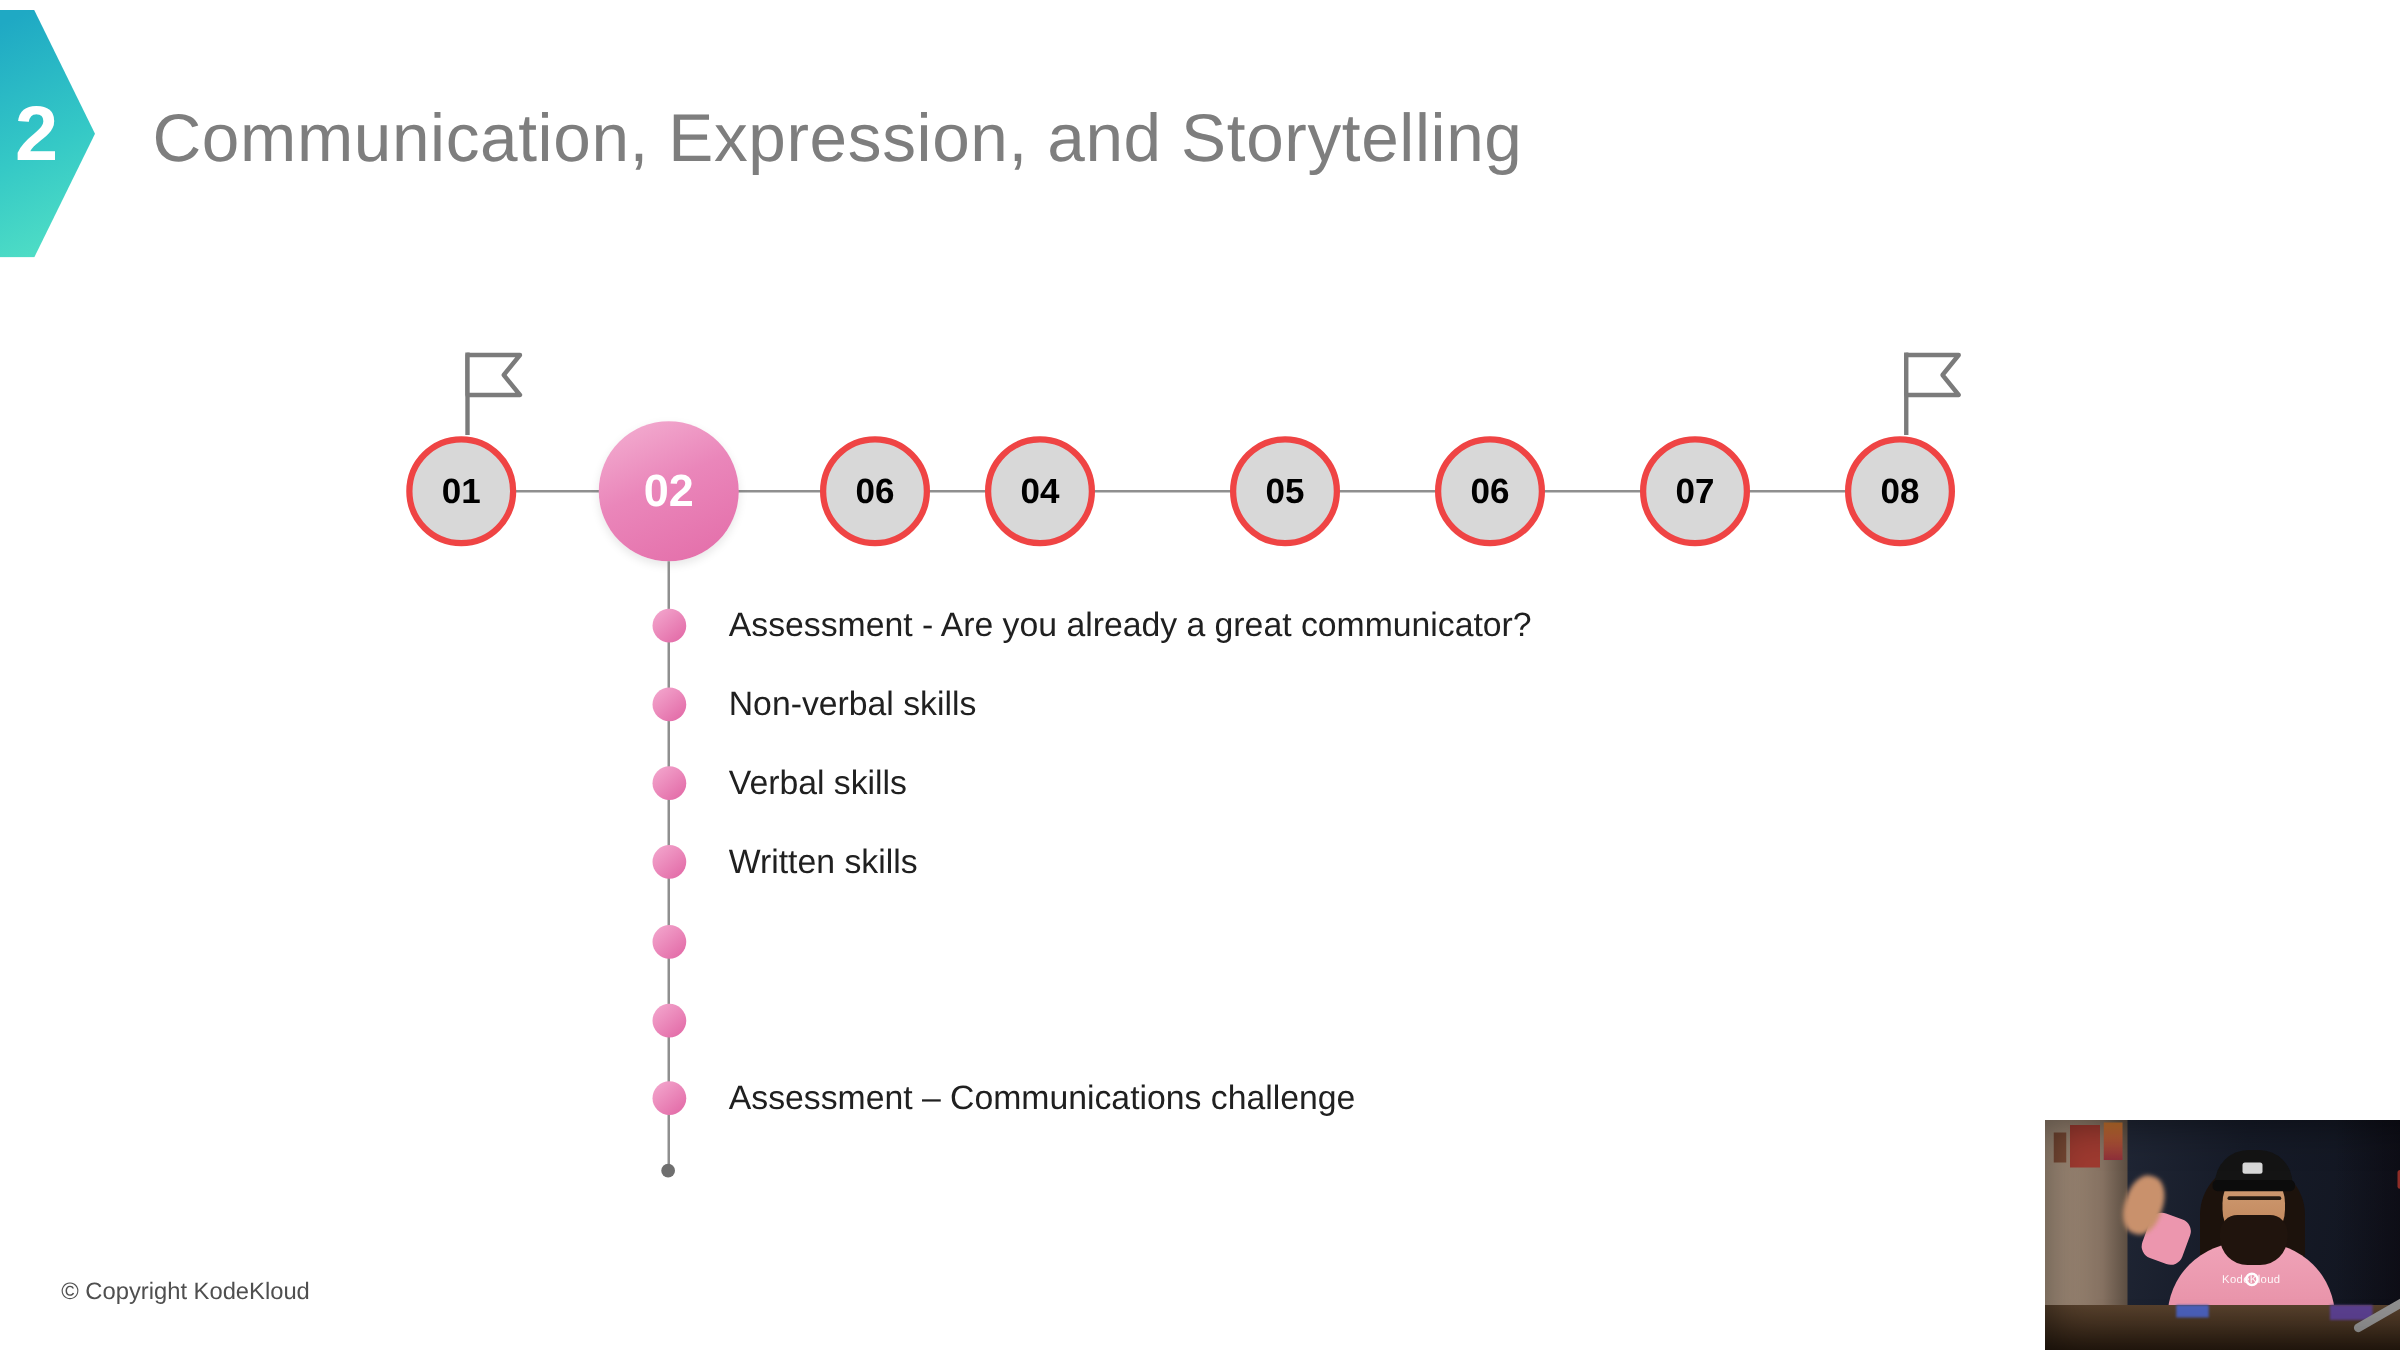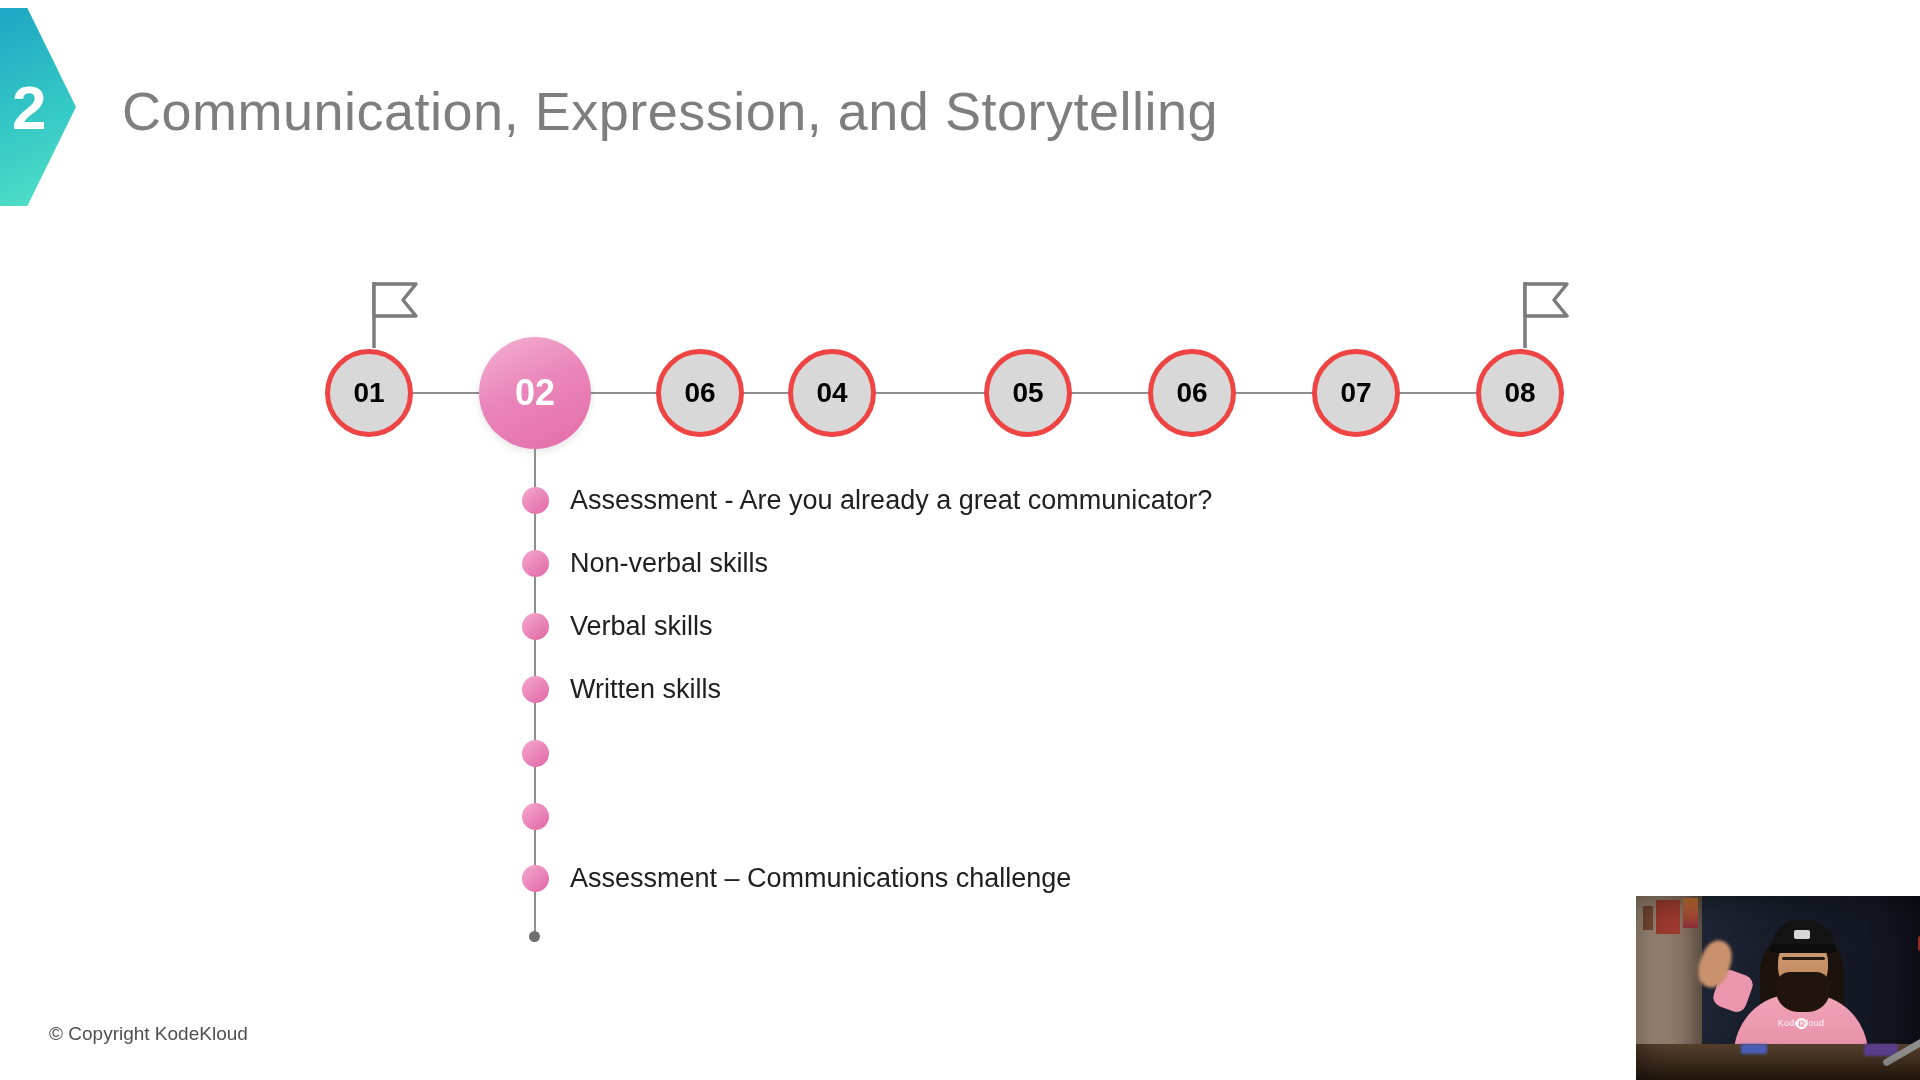--- a/index.html
+++ b/index.html
@@ -44,21 +44,21 @@
     color:#ffffff; font-size:36px;
     box-shadow:0 3px 8px rgba(0,0,0,0.10);
   }
   .flag { position:absolute; width:60px; height:74px; }
   .flag-start { left:368px; top:276px; }
   .flag-end   { left:1519px; top:276px; }
 
   
   .vline { position:absolute; left:534px; top:449px; width:2px; height:487px; background:#8f8f8f; }
   .vline-dot { position:absolute; left:529px; top:931px; width:11px; height:11px; border-radius:50%; background:#6f6f6f; }
-  .topic { position:absolute; left:522px; height:36px; display:flex; align-items:center; gap:21px; }
+  .topic { position:absolute; left:522px; height:36px; display:flex; align-items:center; gap:34px; }
   .tbullet {
     width:27px; height:27px; border-radius:50%; flex:0 0 auto;
     background:linear-gradient(140deg,#f2a3cb 10%, #e36ca8 90%);
   }
   .tlabel { font-size:27px; color:#202020; white-space:nowrap; }
 
   
   .copyright { position:absolute; left:49px; top:1023px; font-size:19px; color:#4f4f4f; }
 
   

